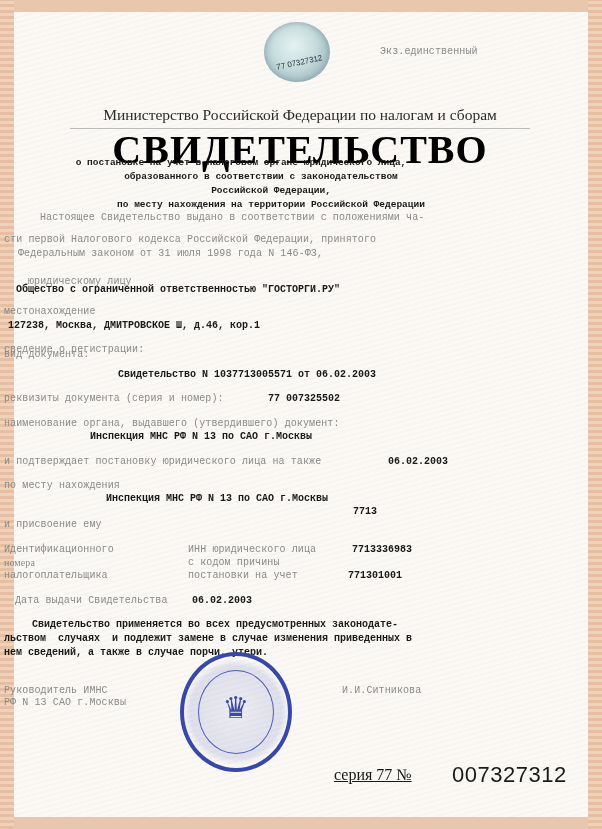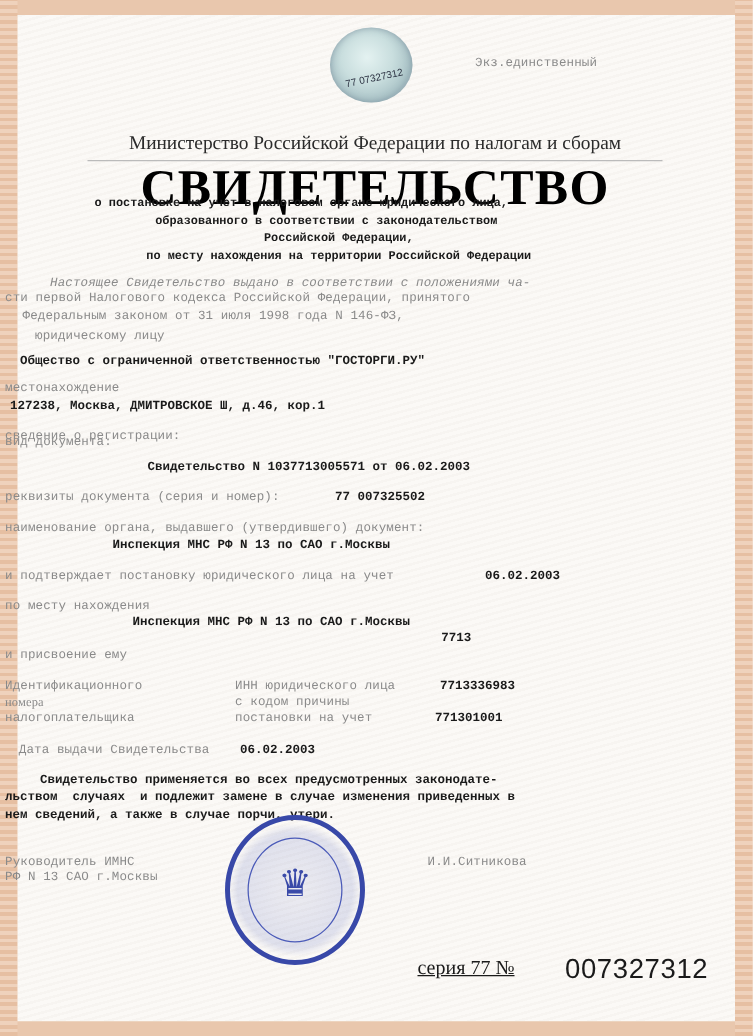--- a/index.html
+++ b/index.html
@@ -68,42 +68,42 @@
 
 <div class="abs ministry">Министерство Российской Федерации по налогам и сборам</div>
 <div class="rule"></div>
 <div class="abs title">СВИДЕТЕЛЬСТВО</div>
 
 <div class="abs sub" style="top:157px; left:-60px;">о постановке на учет в налоговом органе юридического лица,</div>
 <div class="abs sub" style="top:171px; left:-40px;">образованного в соответствии с законодательством</div>
 <div class="abs sub" style="top:185px; left:-30px;">Российской Федерации,</div>
 <div class="abs sub" style="top:199px; left:-30px;">по месту нахождения на территории Российской Федерации</div>
 
-<div class="abs gray" style="left:40px; top:222px;font-style:italic;">Настоящее Свидетельство выдано в соответствии с положениями ча-</div>
+<div class="abs gray" style="left:40px; top:212px;">Настоящее Свидетельство выдано в соответствии с положениями ча-</div>
 <div class="abs gray" style="left:4px; top:234px;">сти первой Налогового кодекса Российской Федерации, принятого</div>
 <div class="abs gray" style="left:18px; top:248px;">Федеральным законом от 31 июля 1998 года N 146-ФЗ,</div>
 
-<div class="abs gray" style="left:4px; top:264px;padding-left:24px;">юридическому лицу</div>
+<div class="abs gray" style="left:4px; top:276px;padding-left:24px;">юридическому лицу</div>
 <div class="abs bold" style="left:16px; top:284px;">Общество с ограниченной ответственностью "ГОСТОРГИ.РУ"</div>
 
 <div class="abs gray" style="left:4px; top:306px;">местонахождение</div>
 <div class="abs bold" style="left:8px; top:320px;">127238, Москва, ДМИТРОВСКОЕ Ш, д.46, кор.1</div>
 
 <div class="abs gray" style="left:4px; top:344px;">сведение о регистрации:</div>
 
 <div class="abs gray" style="left:4px; top:349px;">вид документа:</div>
 <div class="abs bold" style="left:118px; top:369px;">Свидетельство N 1037713005571 от 06.02.2003</div>
 
 <div class="abs gray" style="left:4px; top:393px;">реквизиты документа (серия и номер):</div>
 <div class="abs bold" style="left:268px; top:393px;">77 007325502</div>
 
 <div class="abs gray" style="left:4px; top:418px;text-align:right;">наименование органа, выдавшего (утвердившего) документ:</div>
 <div class="abs bold" style="left:90px; top:431px;">Инспекция МНС РФ N 13 по САО г.Москвы</div>
 
-<div class="abs gray" style="left:4px; top:456px;">и подтверждает постановку юридического лица на учет</div>
+<div class="abs gray" style="left:4px; top:456px;">и подтверждает постановку юридического лица на также</div>
 <div class="abs bold" style="left:388px; top:456px;">06.02.2003</div>
 
 <div class="abs gray" style="left:4px; top:480px;">по месту нахождения</div>
 <div class="abs bold" style="left:106px; top:493px;">Инспекция МНС РФ N 13 по САО г.Москвы</div>
 <div class="abs bold" style="left:353px; top:506px;">7713</div>
 <div class="abs gray" style="left:4px; top:519px;">и присвоение ему</div>
 
 <div class="abs gray" style="left:4px; top:544px;">Идентификационного</div>
 <div class="abs gray" style="left:4px; top:557px;font-family:Liberation Serif, serif;">номера</div>
 <div class="abs gray" style="left:4px; top:570px;">налогоплательщика</div>

